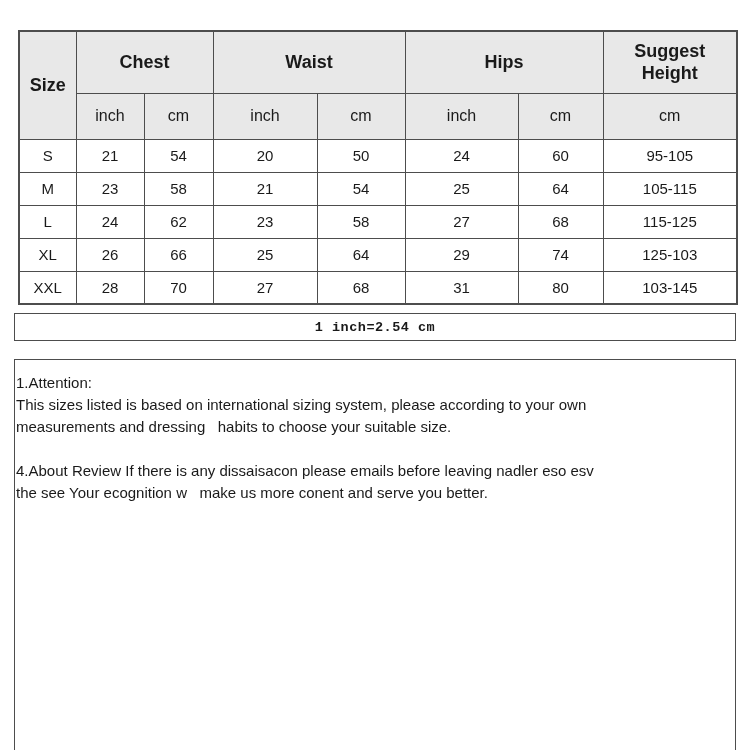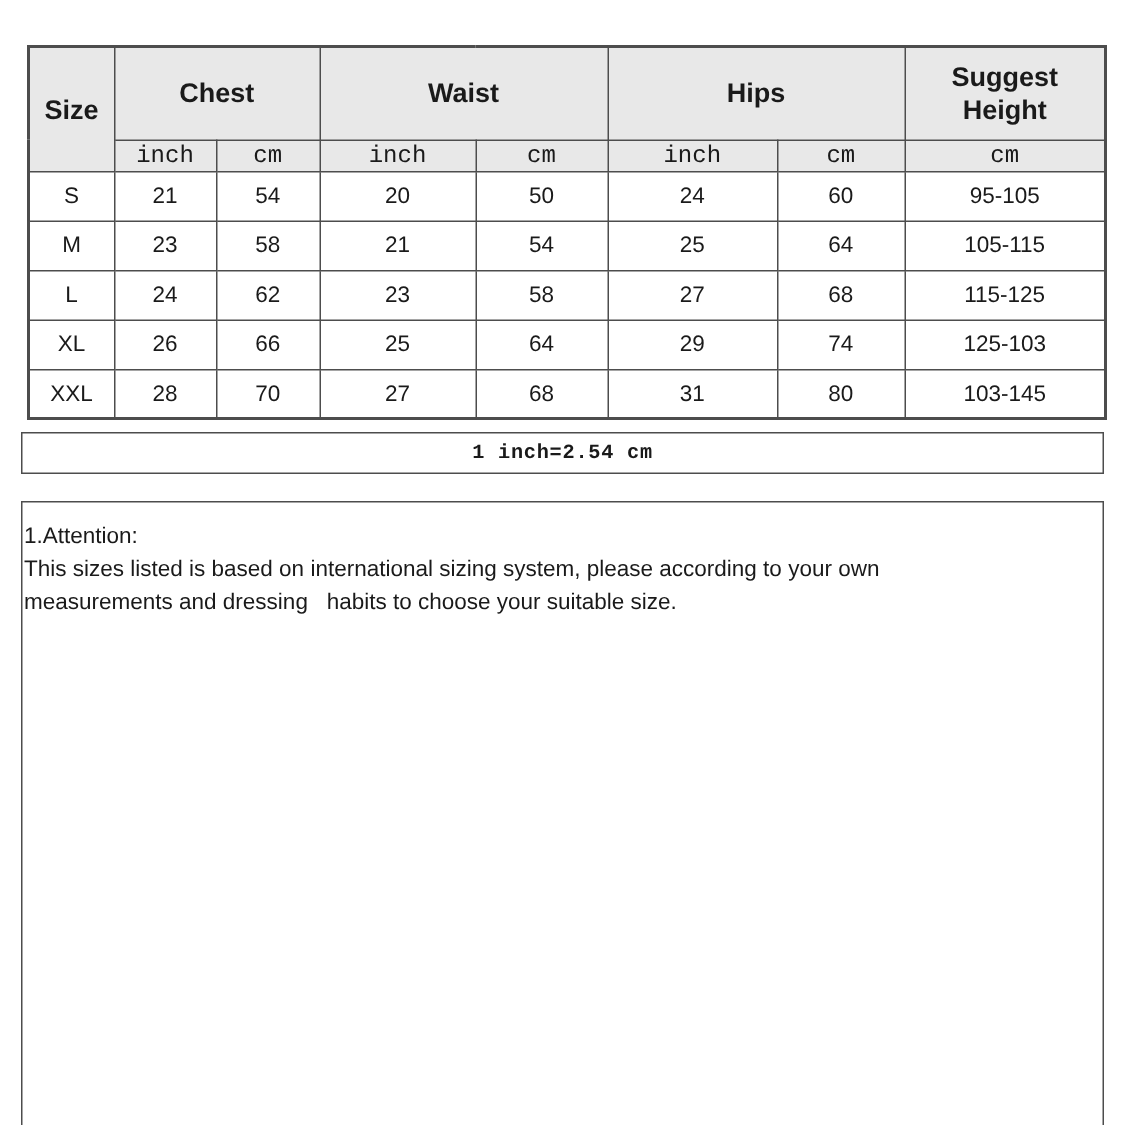--- a/index.html
+++ b/index.html
@@ -32,23 +32,22 @@
   tr.hdr th{
     background:var(--header-bg);
     font-size:18px;
     font-weight:bold;
     height:62px;
     white-space:pre-line;
     line-height:1.25;
   }
   tr.subhdr td{
     background:var(--header-bg);
-    height:21px;
+    height:46px;
     font-size:16px;
-    font-family:Liberation Mono, monospace;
   }
   tr.data td{height:33px;}
 
   
   .note-row{
     margin-left:14px;
     width:722px;
     border:1px solid var(--border);
     display:flex;
     align-items:center;
@@ -164,15 +163,17 @@
     </tr>
   </tbody>
     </table>
 
   <div class="note-row note-conversion">1 inch=2.54 cm</div>
 
   <div class="info-box">
     <p>1.Attention:
 This sizes listed is based on international sizing system, please according to your own
 measurements and dressing   habits to choose your suitable size.</p>
+    <p>4.About Review If there is any dissaisacon please emails before leaving nadler eso esv
+the see Your ecognition w   make us more conent and serve you better.</p>
   </div>
 
 </div>
 
 </body></html>

